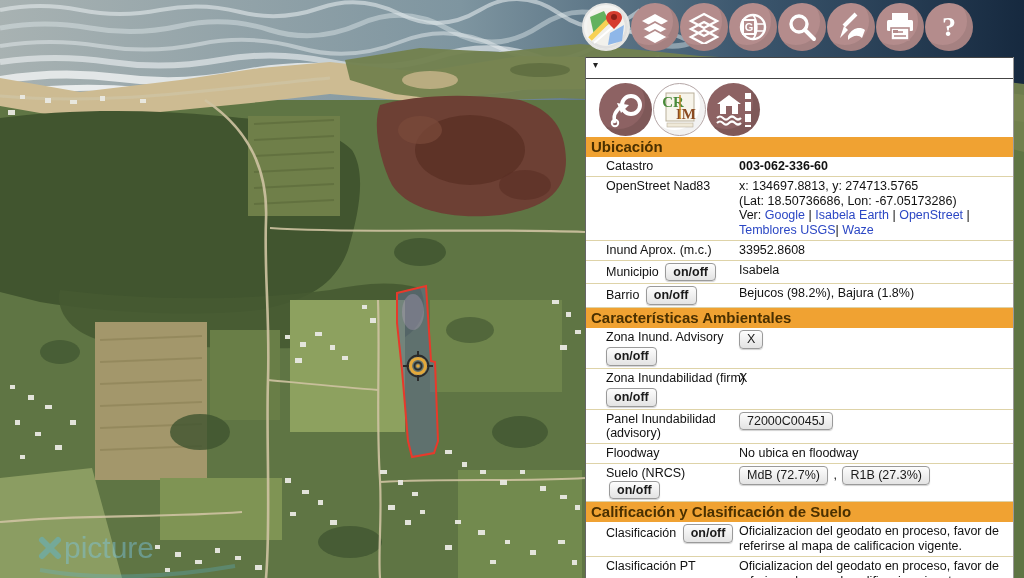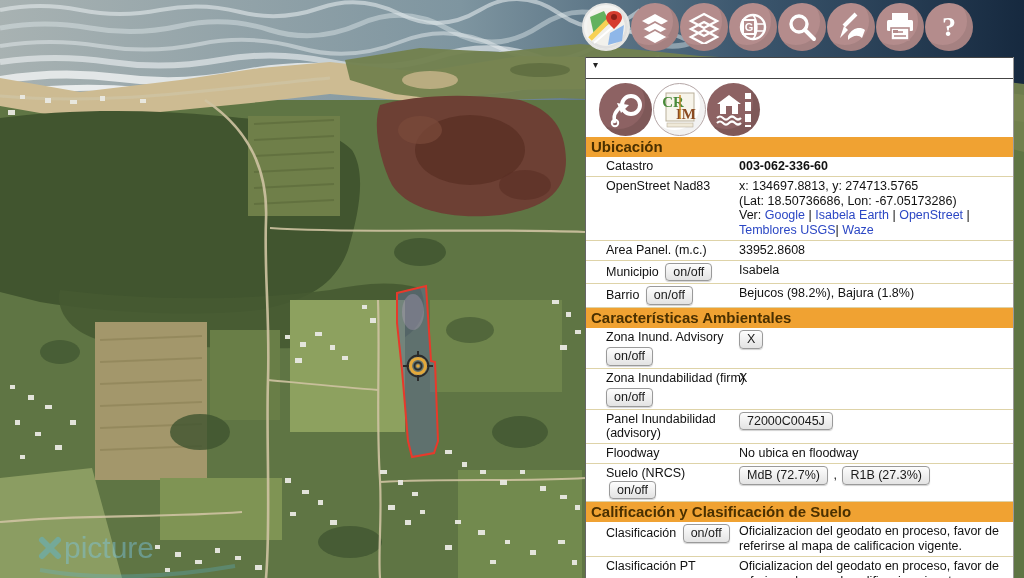--- a/index.html
+++ b/index.html
@@ -40,21 +40,21 @@
   .row:last-child { border-bottom:none; }
   .lbl { width:132px; flex-shrink:0; }
   .val { flex:1; padding-left:1px; }
   .nowrap { white-space:nowrap; }
   .bold { font-weight:bold; }
 
   .btn { display:inline-block; background:linear-gradient(#fdfdfd,#e3e3e3);
          border:1px solid #9a9a9a; border-radius:4px; padding:0 7px;
          font-size:12.5px; color:#1a1a1a; line-height:1.35; cursor:pointer;
          box-shadow:0 1px 1px rgba(0,0,0,0.18); white-space:nowrap; }
-  .lbl .btn { margin-left:3px; }
+  .lbl .btn { margin-left:3px;font-weight:bold; }
   .btn-stack { margin-top:2px; }
   .comma { margin:0 2px; }
 
   a.plink { color:#2b47c4; cursor:pointer; }
   .links-line { }
 </style>
 </head>
 <body>
 
 <div class="screen">
@@ -356,21 +356,21 @@
           <span>|</span>
           <a class="plink">OpenStreet</a>
           <span>|</span>
           <a class="plink">Temblores USGS</a><span>|</span>
           <a class="plink">Waze</a>
         </div>
       </div>
     </div>
 
     <div class="row">
-      <div class="lbl nowrap">Area Panel. (m.c.)</div>
+      <div class="lbl nowrap">Inund Aprox. (m.c.)</div>
       <div class="val">33952.8608</div>
     </div>
 
     <div class="row">
       <div class="lbl">
         <span>Municipio</span>
         <button class="btn">on/off</button>
       </div>
       <div class="val">Isabela</div>
     </div>

